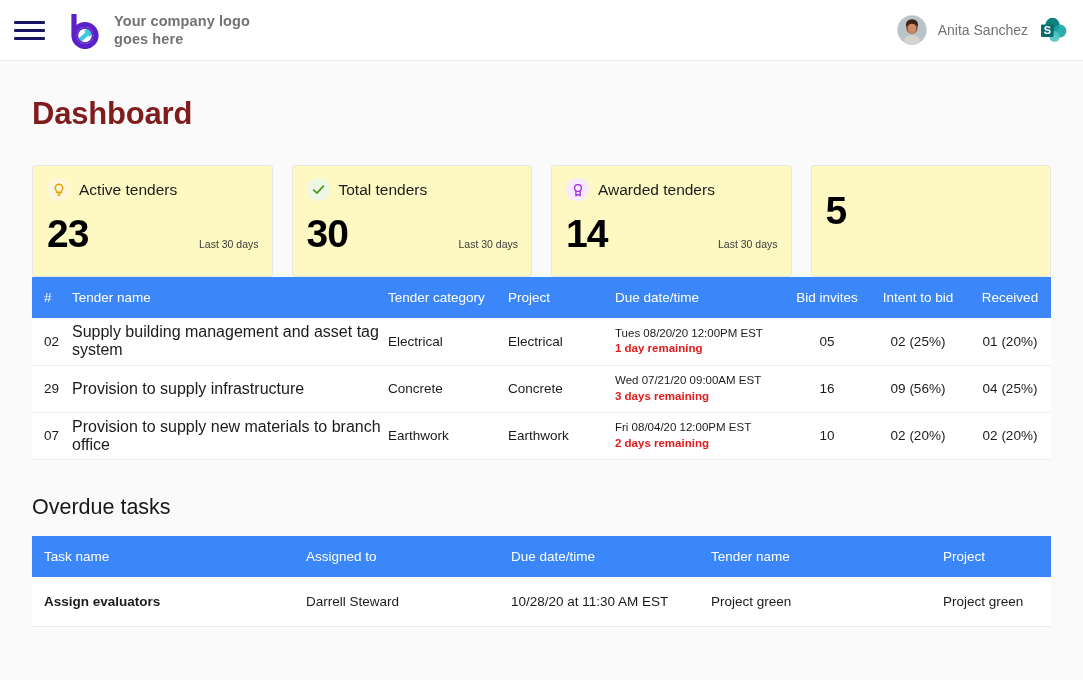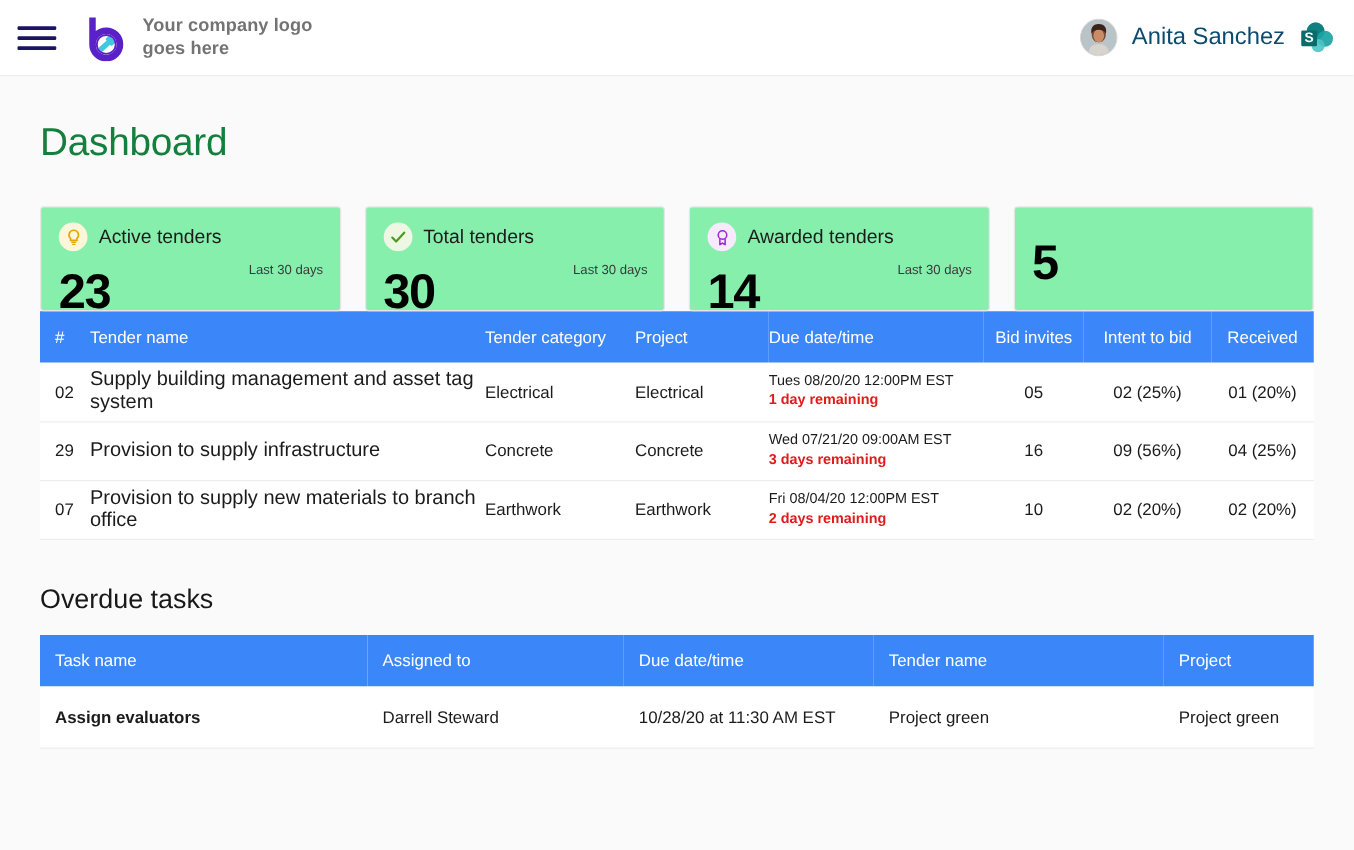--- a/index.html
+++ b/index.html
@@ -79,49 +79,49 @@
     border-radius: 50%;
     overflow: hidden;
     flex: 0 0 auto;
     border: 1px solid #d8d8d8;
     background: #9aa7ad;
     position: relative;
     cursor: pointer;
   }
   .avatar svg { display:block; width:100%; height:100%; }
   .user-name {
-    font-size: 19px;
-    color: #0c4a6e;
+    font-size: 14px;
+    color: #737373;
     white-space: nowrap;
   }
   .sp-logo { width: 30px; height: 28px; flex: 0 0 auto; cursor: pointer; }
 
   
   .page { padding: 0 32px; }
 
   .page-title {
     font-size: 31px;
-    font-weight: normal;
-    color: #15803d;
+    font-weight: bold;
+    color: #7f1d1d;
     margin-top: 35px;
     letter-spacing: -.2px;
   }
 
   
   .cards {
     display: flex;
     gap: 19px;
     margin-top: 33px;
   }
   .card {
     flex: 1 1 0;
-    background: #86efac;
+    background: #fef9c3;
     border: 1px solid #e6e6e6;
     border-radius: 3px;
-    height: 84px;
+    height: 112px;
     padding: 12px 14px 8px 14px;
     position: relative;
     cursor: pointer;
   }
   .card-head {
     display: flex;
     align-items: center;
     gap: 9px;
   }
   .card-icon {

